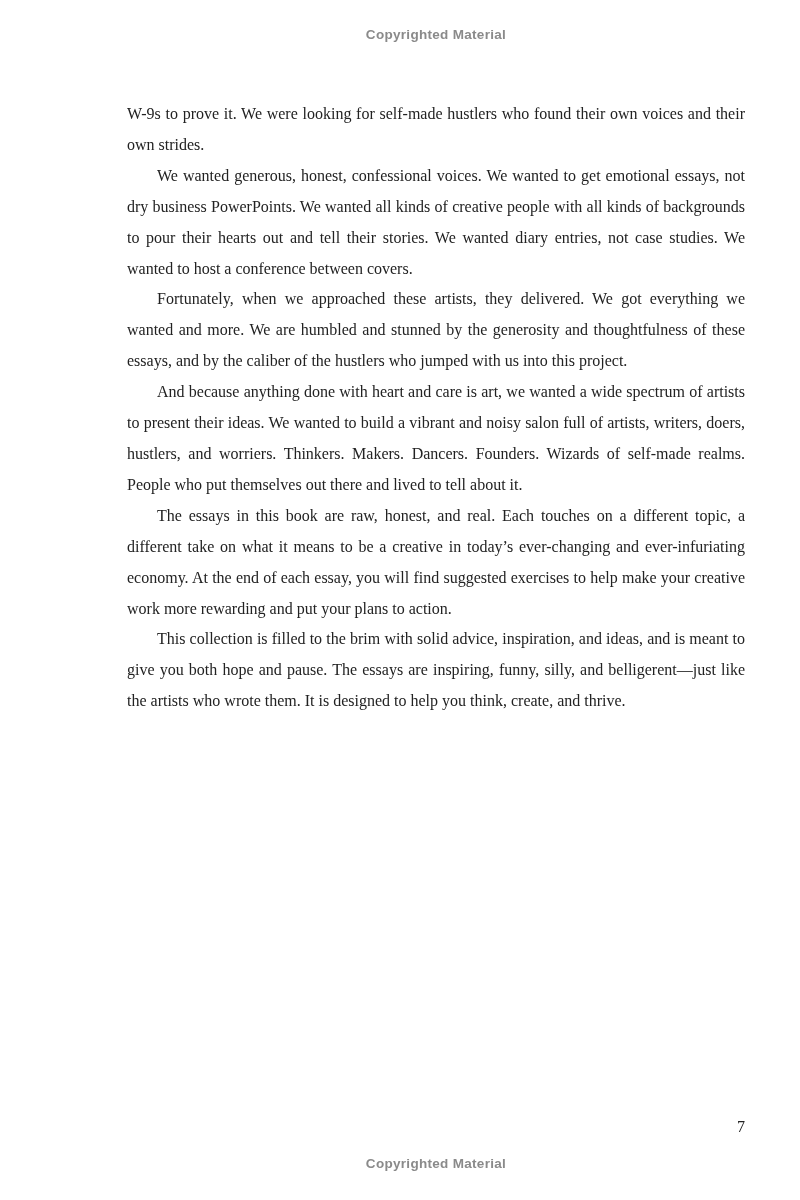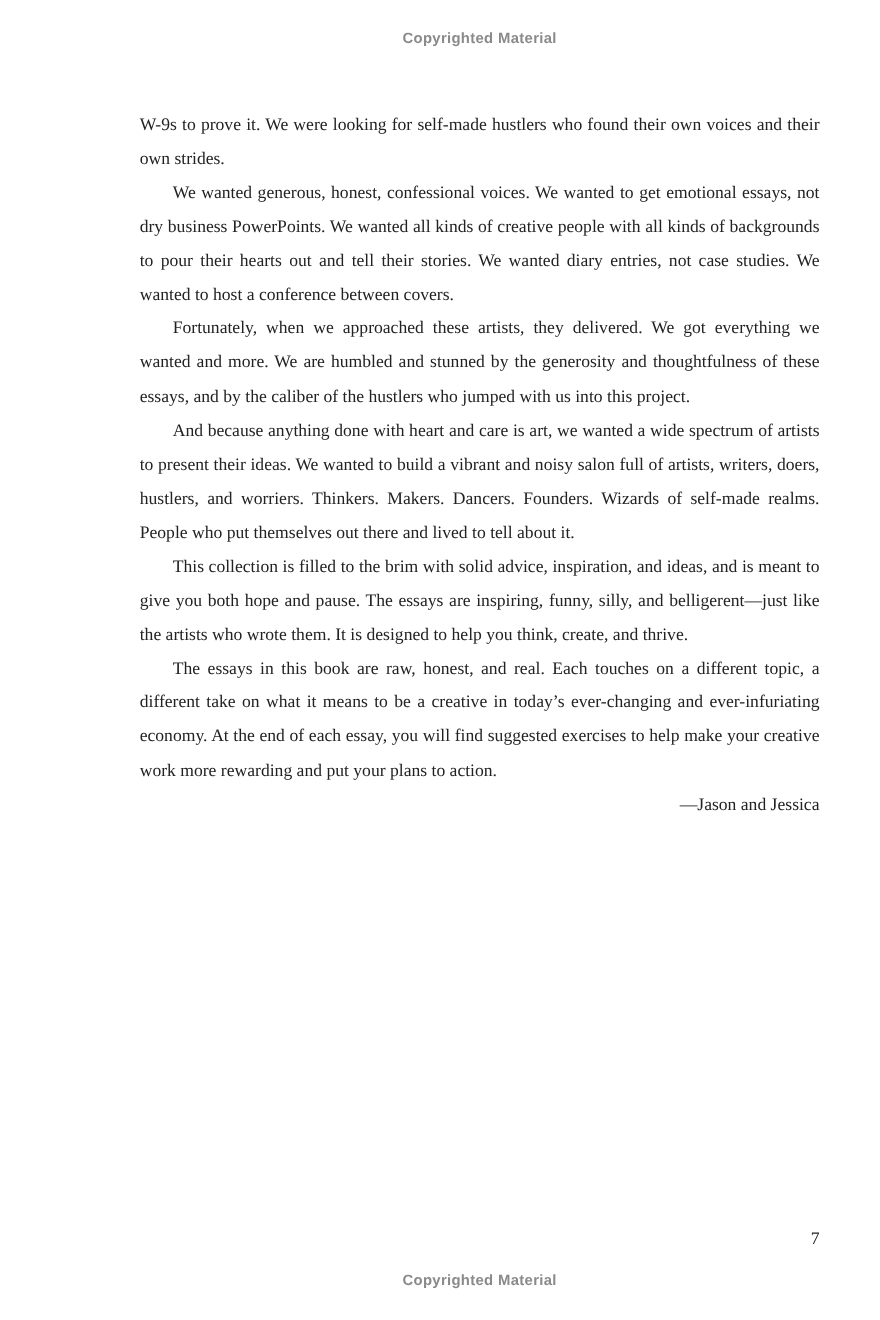--- a/index.html
+++ b/index.html
@@ -69,22 +69,21 @@
 
 <div class="page">
 
   <div class="copyright-label copyright-top">Copyrighted Material</div>
 
   <div class="body-text">
     <p class="first">W-9s to prove it. We were looking for self-made hustlers who found their own voices and their own strides.</p>
     <p>We wanted generous, honest, confessional voices. We wanted to get emotional essays, not dry business PowerPoints. We wanted all kinds of creative people with all kinds of backgrounds to pour their hearts out and tell their stories. We wanted diary entries, not case studies. We wanted to host a conference between covers.</p>
     <p>Fortunately, when we approached these artists, they delivered. We got everything we wanted and more. We are humbled and stunned by the generosity and thoughtfulness of these essays, and by the caliber of the hustlers who jumped with us into this project.</p>
     <p>And because anything done with heart and care is art, we wanted a wide spectrum of artists to present their ideas. We wanted to build a vibrant and noisy salon full of artists, writers, doers, hustlers, and worriers. Thinkers. Makers. Dancers. Founders. Wizards of self-made realms. People who put themselves out there and lived to tell about it.</p>
+    <p>The essays in this book are raw, honest, and real. Each touches on a different topic, a different take on what it means to be a creative in today’s ever-changing and ever-infuriating economy. At the end of each essay, you will find suggested exercises to help make your creative work more rewarding and put your plans to action.</p>
     <p>This collection is filled to the brim with solid advice, inspiration, and ideas, and is meant to give you both hope and pause. The essays are inspiring, funny, silly, and belligerent—just like the artists who wrote them. It is designed to help you think, create, and thrive.</p>
-    <p>The essays in this book are raw, honest, and real. Each touches on a different topic, a different take on what it means to be a creative in today’s ever-changing and ever-infuriating economy. At the end of each essay, you will find suggested exercises to help make your creative work more rewarding and put your plans to action.</p>
-    <p class="signature">—Jason and Jessica</p>
   </div>
 
   <div class="page-number">7</div>
 
   <div class="copyright-label copyright-bottom">Copyrighted Material</div>
 
 </div>
 
 </body></html>

